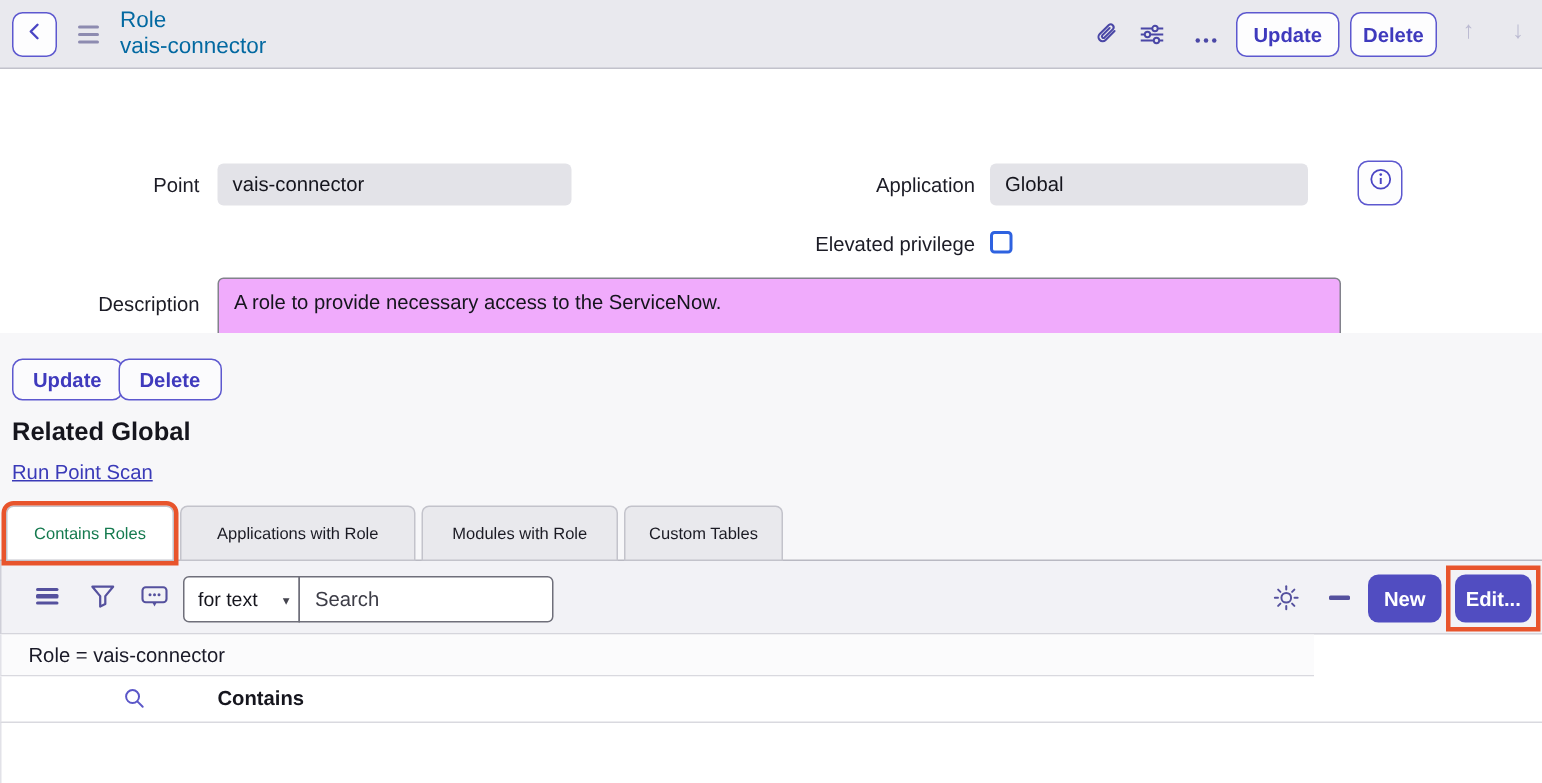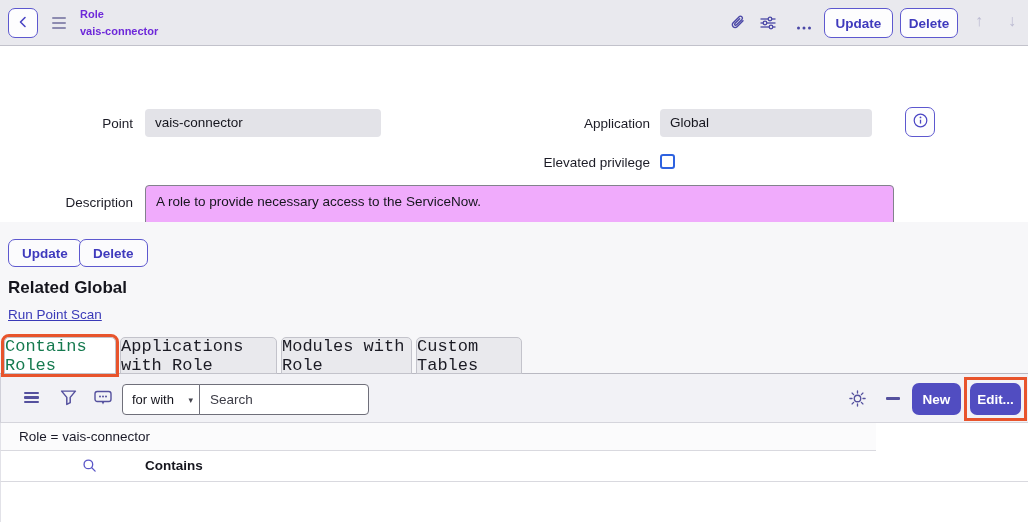--- a/index.html
+++ b/index.html
@@ -10,21 +10,21 @@
   
   .header { position:absolute; left:0; top:0; width:1028px; height:46px;
             background:#e9e9ee; border-bottom:1px solid #c2c2cb; }
   .back-btn { position:absolute; left:8px; top:8px; width:30px; height:30px;
               background:#fdfdfe; border:1px solid #5d58cf; border-radius:7px;
               display:flex; align-items:center; justify-content:center; color:#4a45c4; cursor:pointer; }
   .menu-icon { position:absolute; left:52px; top:17px; width:14px; height:12px;
                display:flex; flex-direction:column; justify-content:space-between; }
   .menu-icon span { display:block; height:2.4px; background:#8d8bb0; border-radius:1px; }
   .title-block { position:absolute; left:80px; top:6px; line-height:16.5px; }
-  .title-block .t1, .title-block .t2 { font-size:11px; font-weight:bold; color:#6d28d9; }
+  .title-block .t1, .title-block .t2 { font-size:15px; font-weight:normal; color:#0369a1; }
   .hdr-icon { position:absolute; color:#4a47a6; }
   .paperclip-i { left:729px; top:14px; }
   .sliders-i { left:759px; top:14px; }
   .dots-i { left:796px; top:18px; }
   .btn-outline { position:absolute; height:30px; background:#fdfdfe; border:1px solid #5d58cf;
                  border-radius:7px; color:#3f3abd; font-weight:bold; font-size:13.5px;
                  display:flex; align-items:center; justify-content:center; cursor:pointer;
                  font-family:"Liberation Sans", sans-serif; }
   .hdr-update { left:824px; top:8px; width:69px; }
   .hdr-delete { left:900px; top:8px; width:58px; }
@@ -57,24 +57,24 @@
   
   .gray-section { position:absolute; left:0; top:222px; width:1028px; height:152px; background:#f7f7f9; }
   .sec-update { left:8px;  top:17px; padding:0 13px; position:absolute; background:#fbfbfd; }
   .sec-delete { left:79px; top:17px; padding:0 13px; position:absolute; background:#fbfbfd; }
   .related-heading { position:absolute; left:8px; top:56px; font-size:17px; font-weight:bold; color:#15151d; }
   .related-link { position:absolute; left:8px; top:85px; font-size:13.5px; color:#3a3ab8;
                   text-decoration:underline; cursor:pointer; }
 
   
   .tabstrip-line { position:absolute; left:0; top:373px; width:1028px; height:1px; background:#b9b9c2; }
-  .tab { position:absolute; top:337px; height:37px; font-size:17px;
+  .tab { position:absolute; top:337px; height:37px; font-size:11px;
          display:flex; align-items:center; justify-content:center;
          border:1px solid #c3c3cb; border-radius:5px 5px 0 0; background:#e9e9ed;
-         color:#1b1b24; cursor:pointer;font-family:Liberation Mono, monospace; }
+         color:#1b1b24; cursor:pointer; }
   .tab.active { background:#ffffff; color:#157a4f; outline:3px solid #e8542c; z-index:3; }
   .tab0 { left:4px;   width:112px; }
   .tab1 { left:120px; width:157px; }
   .tab2 { left:281px; width:131px; }
   .tab3 { left:416px; width:106px; }
 
   
   .toolbar { position:absolute; left:0; top:374px; width:1028px; height:49px;
              background:#f2f2f6; border-bottom:1px solid #d5d5dc; border-left:1px solid #cfcfd8; }
   .tb-icon { position:absolute; color:#55519e; cursor:pointer; }
@@ -212,21 +212,21 @@
   <span class="tb-icon bubble-i">
     <svg width="18" height="16" viewBox="0 0 18 16">
         <rect x="1" y="1.5" width="16" height="10" rx="2.2" fill="none" stroke="currentColor" stroke-width="1.4"></rect>
         <path d="M7.5 11.5 9 14.4l1.5-2.9z" fill="currentColor"></path>
         <circle cx="6" cy="6.5" r="1" fill="currentColor"></circle>
         <circle cx="9" cy="6.5" r="1" fill="currentColor"></circle>
         <circle cx="12" cy="6.5" r="1" fill="currentColor"></circle>
       </svg>
   </span>
   <div class="field-select">
-    <span>for with</span>
+    <span>for text</span>
     <span class="caret">▾</span>
   </div>
   <input class="search-input" type="text" placeholder="Search" style="">
   <span class="tb-icon gear-i">
     <svg width="19" height="19" viewBox="0 0 20 20">
         <g fill="none" stroke="currentColor" stroke-width="1.4" stroke-linecap="round">
           <circle cx="10" cy="10" r="3.4"></circle>
           <line x1="10" y1="2" x2="10" y2="4.2"></line>
           <line x1="10" y1="15.8" x2="10" y2="18"></line>
           <line x1="2" y1="10" x2="4.2" y2="10"></line>

